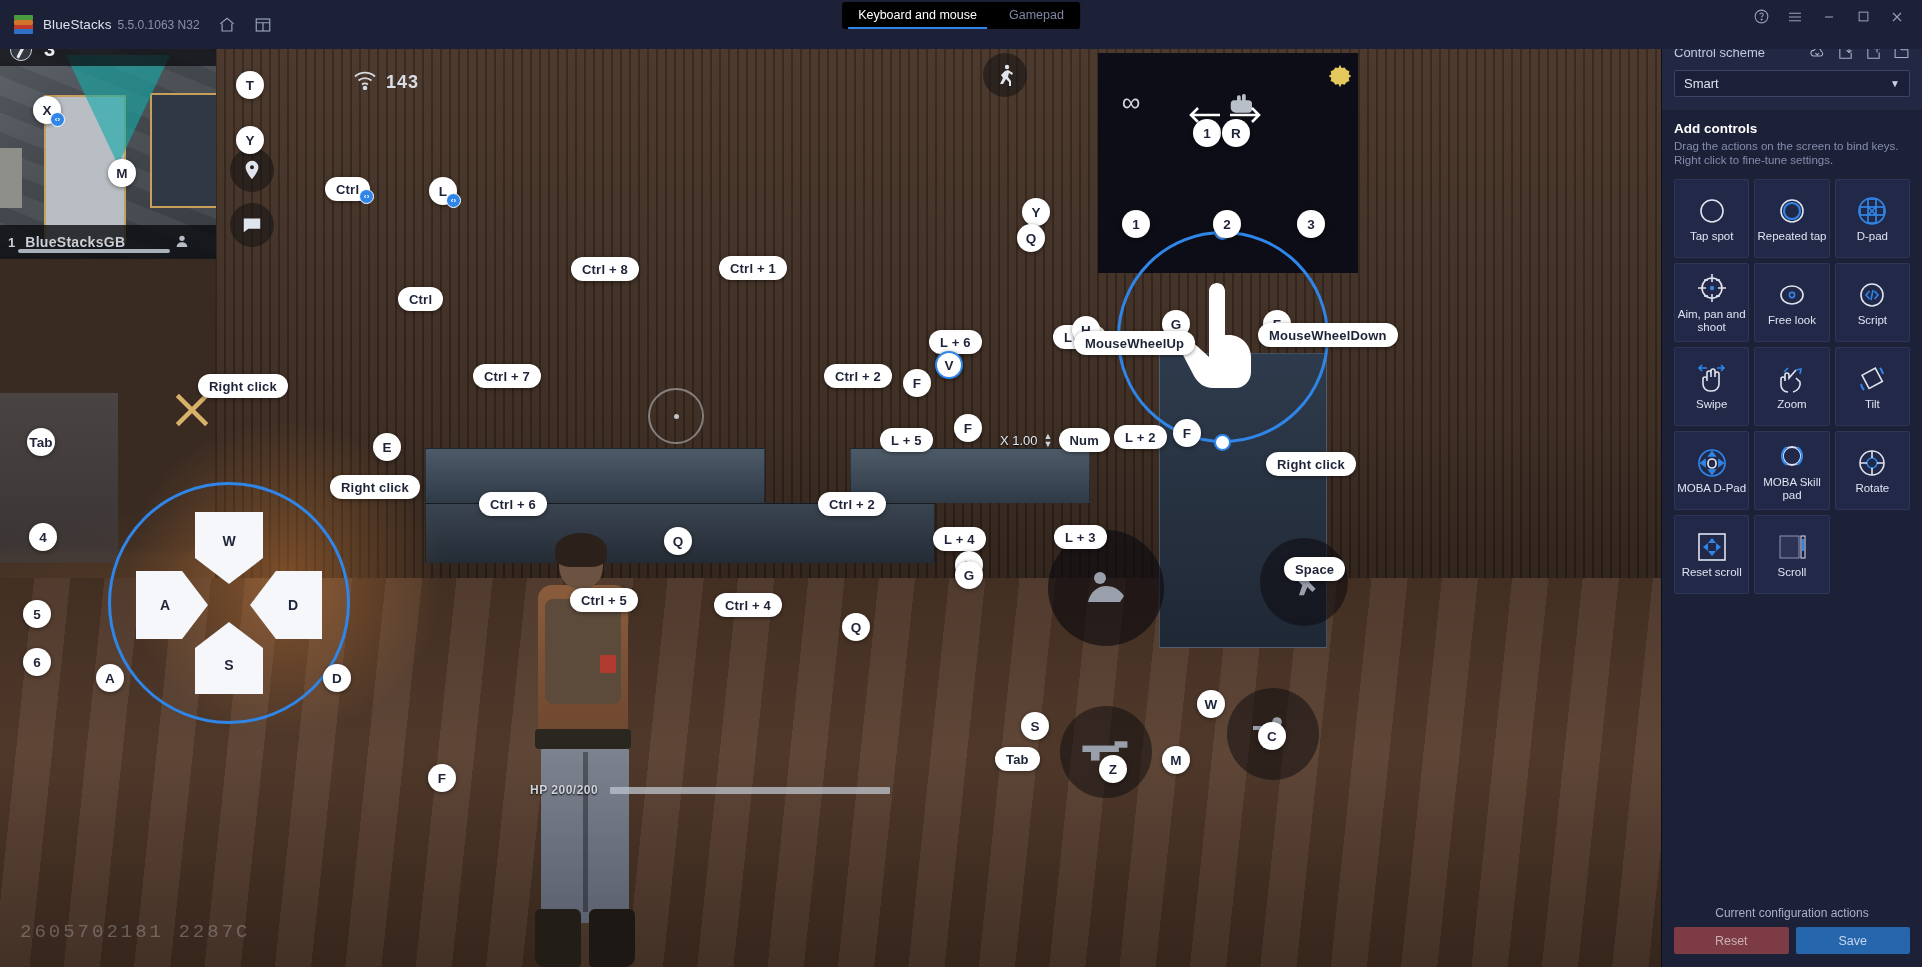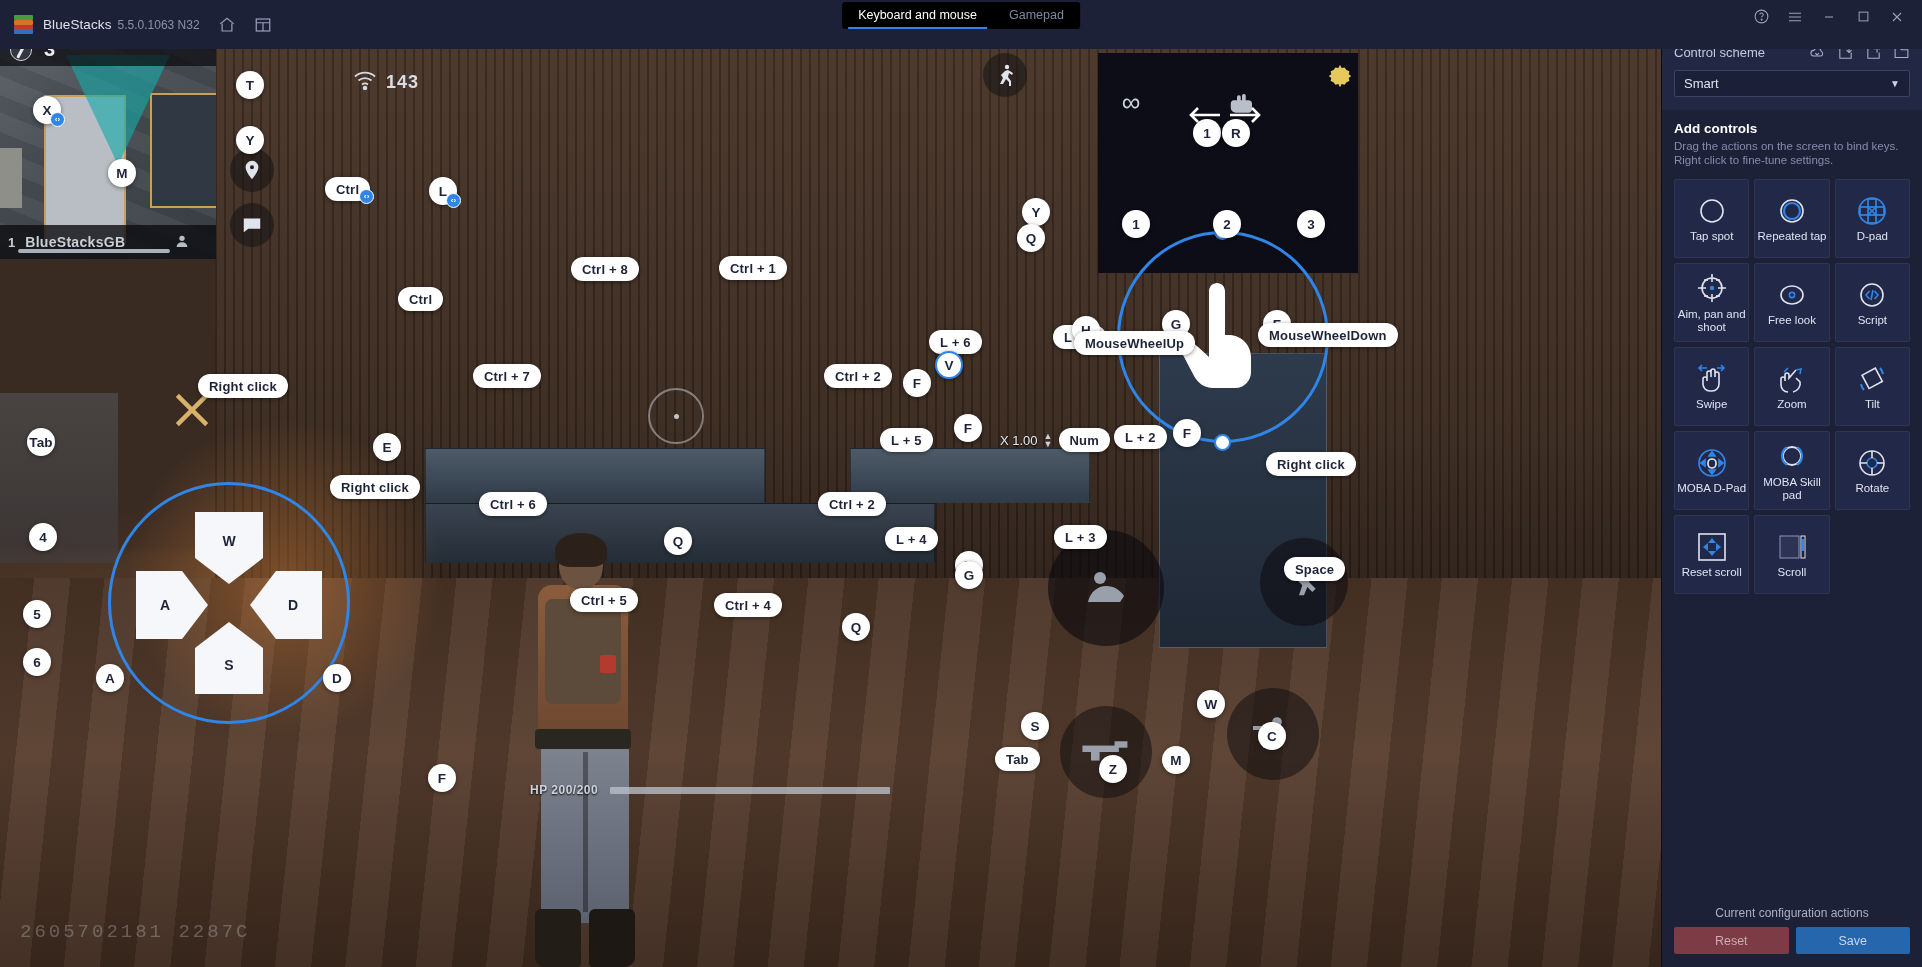--- a/index.html
+++ b/index.html
@@ -604,21 +604,21 @@
         </div>
         <div class="kb pill" style="left: 880px; top: 395px;">
           <span>L + 5</span>
         </div>
         <div class="kb circle" style="left: 954px; top: 381px;">
           <span>F</span>
         </div>
         <div class="kb pill" style="left: 818px; top: 459px;">
           <span>Ctrl + 2</span>
         </div>
-        <div class="kb pill" style="left: 885px; top: 494px;">
+        <div class="kb pill" style="left: 933px; top: 494px;">
           <span>L + 4</span>
         </div>
         <div class="kb circle" style="left: 955px; top: 518px;">
           <span>B</span>
         </div>
         <div class="kb circle" style="left: 955px; top: 528px;">
           <span>G</span>
         </div>
         <div class="kb circle" style="left: 842px; top: 580px;">
           <span>Q</span>

